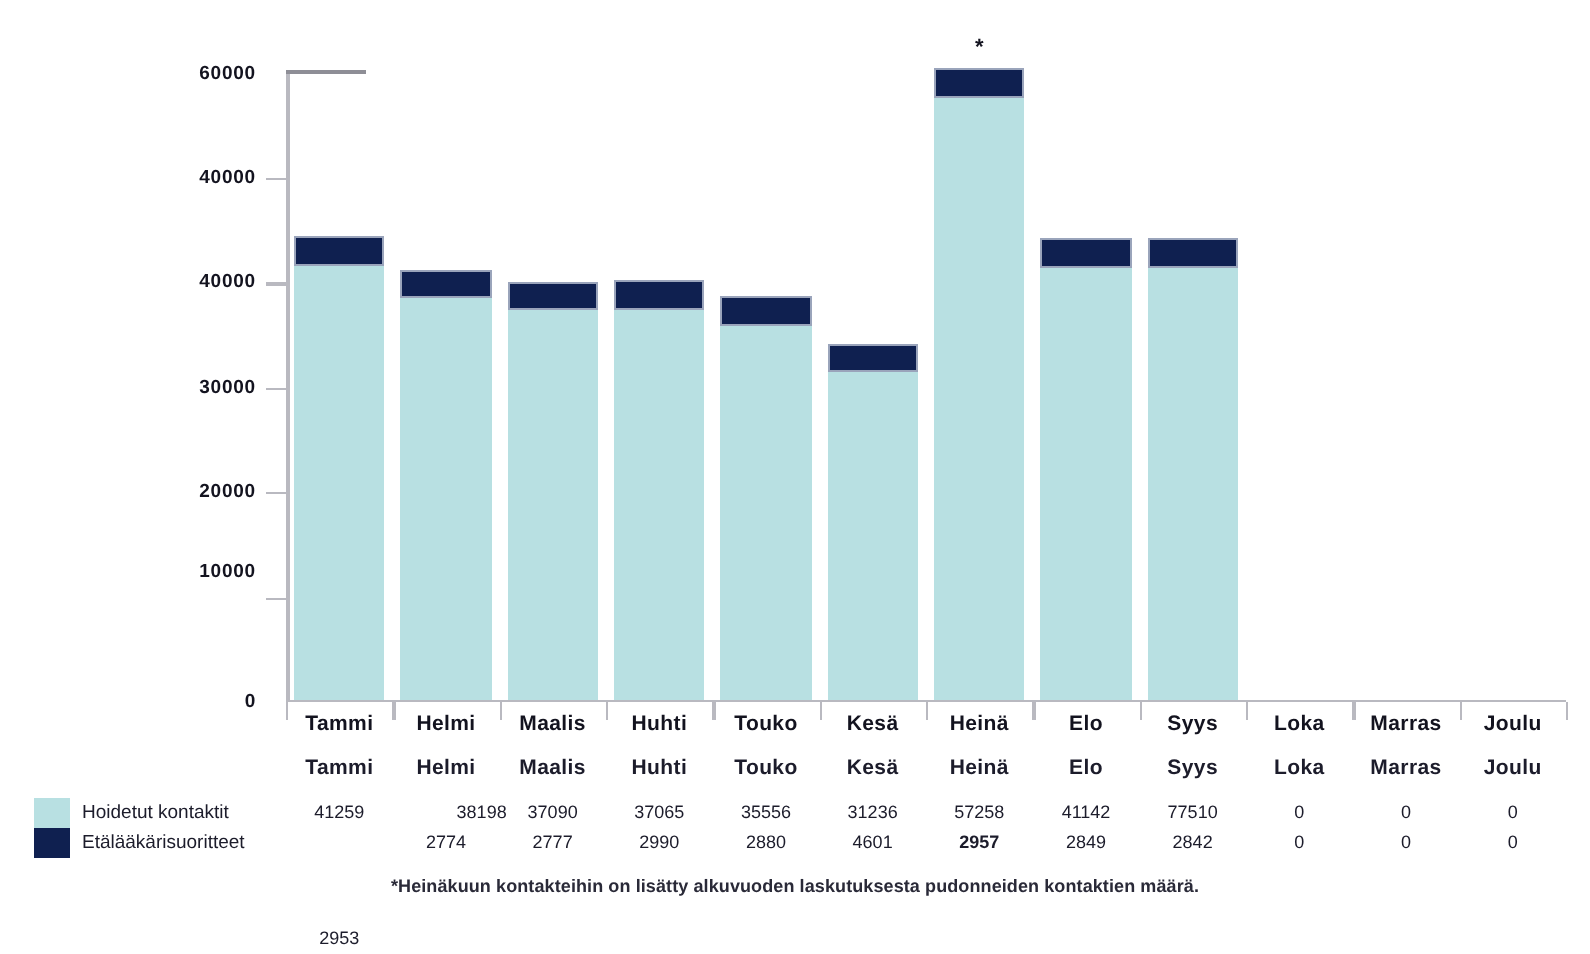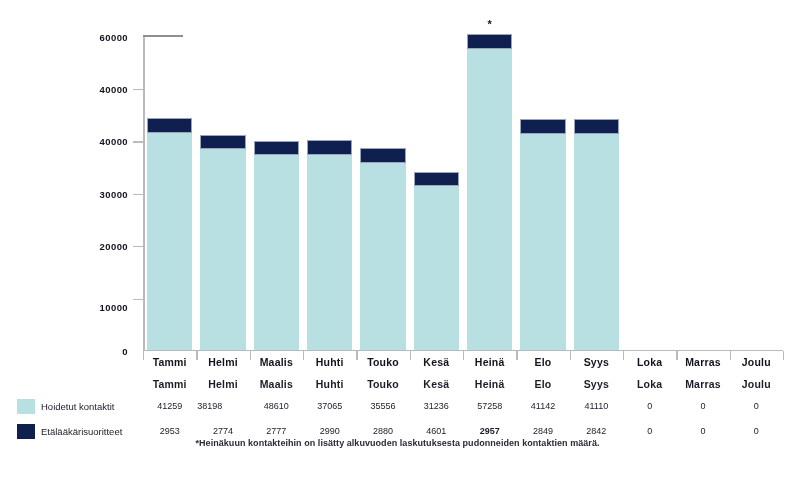--- a/index.html
+++ b/index.html
@@ -198,21 +198,21 @@
     letter-spacing: 0.05px;
   }
 </style>
 </head>
 <body>
 
 <div id="chart-region">
 
   <div id="y-labels">
       <div class="y-tick-label" style="top: 351px;">0</div>
-      <div class="y-tick-label" style="top: 307px;">10000</div>
+      <div class="y-tick-label" style="top: 286px;">10000</div>
       <div class="y-tick-label" style="top: 246.167px;">20000</div>
       <div class="y-tick-label" style="top: 193.75px;">30000</div>
       <div class="y-tick-label" style="top: 141.333px;">40000</div>
       <div class="y-tick-label" style="top: 88.9167px;">40000</div>
       <div class="y-tick-label" style="top: 36.5px;">60000</div>
     </div>
 
   <div id="plot">
     <div class="axis-line-v"></div>
     <div class="axis-line-h"></div>
@@ -308,36 +308,36 @@
       <div class="cell hdr" style="left: 516.333px; width: 53.3333px;">Elo</div>
       <div class="cell hdr" style="left: 569.667px; width: 53.3333px;">Syys</div>
       <div class="cell hdr" style="left: 623px; width: 53.3333px;">Loka</div>
       <div class="cell hdr" style="left: 676.333px; width: 53.3333px;">Marras</div>
       <div class="cell hdr" style="left: 729.667px; width: 53.3333px;">Joulu</div>
     </div>
     <div class="tbl-row" style="top: 22px;">
       <div class="legend-swatch swatch-light" style="background: rgb(184, 224, 226);"></div>
       <div class="legend-label">Hoidetut kontaktit</div>
       <div class="cell" style="left: 143px; width: 53.3333px;">41259</div>
-      <div class="cell" style="left: 183px; width: 53.3333px;">38198</div>
-      <div class="cell" style="left: 249.667px; width: 53.3333px;">48610</div>
+      <div class="cell" style="left: 200px; width: 53.3333px; text-align: right;">38198</div>
+      <div class="cell" style="left: 249.667px; width: 53.3333px;">37090</div>
       <div class="cell" style="left: 303px; width: 53.3333px;">37065</div>
       <div class="cell" style="left: 356.333px; width: 53.3333px;">35556</div>
       <div class="cell" style="left: 409.667px; width: 53.3333px;">31236</div>
       <div class="cell" style="left: 463px; width: 53.3333px;">57258</div>
       <div class="cell" style="left: 516.333px; width: 53.3333px;">41142</div>
-      <div class="cell" style="left: 569.667px; width: 53.3333px;">41110</div>
+      <div class="cell" style="left: 569.667px; width: 53.3333px;">77510</div>
       <div class="cell" style="left: 623px; width: 53.3333px;">0</div>
       <div class="cell" style="left: 676.333px; width: 53.3333px;">0</div>
       <div class="cell" style="left: 729.667px; width: 53.3333px;">0</div>
     </div>
-    <div class="tbl-row" style="top: 47px;">
+    <div class="tbl-row" style="top: 37px;">
       <div class="legend-swatch swatch-dark" style="background: rgb(15, 32, 80);"></div>
       <div class="legend-label">Etälääkärisuoritteet</div>
-      <div class="cell" style="left: 143px; width: 53.3333px;">2953</div>
+      <div class="cell" style="left: 143px; width: 53.3333px; margin-top: 48px;">2953</div>
       <div class="cell" style="left: 196.333px; width: 53.3333px;">2774</div>
       <div class="cell" style="left: 249.667px; width: 53.3333px;">2777</div>
       <div class="cell" style="left: 303px; width: 53.3333px;">2990</div>
       <div class="cell" style="left: 356.333px; width: 53.3333px;">2880</div>
       <div class="cell" style="left: 409.667px; width: 53.3333px;">4601</div>
       <div class="cell" style="left: 463px; width: 53.3333px; font-weight: bold;">2957</div>
       <div class="cell" style="left: 516.333px; width: 53.3333px;">2849</div>
       <div class="cell" style="left: 569.667px; width: 53.3333px;">2842</div>
       <div class="cell" style="left: 623px; width: 53.3333px;">0</div>
       <div class="cell" style="left: 676.333px; width: 53.3333px;">0</div>

